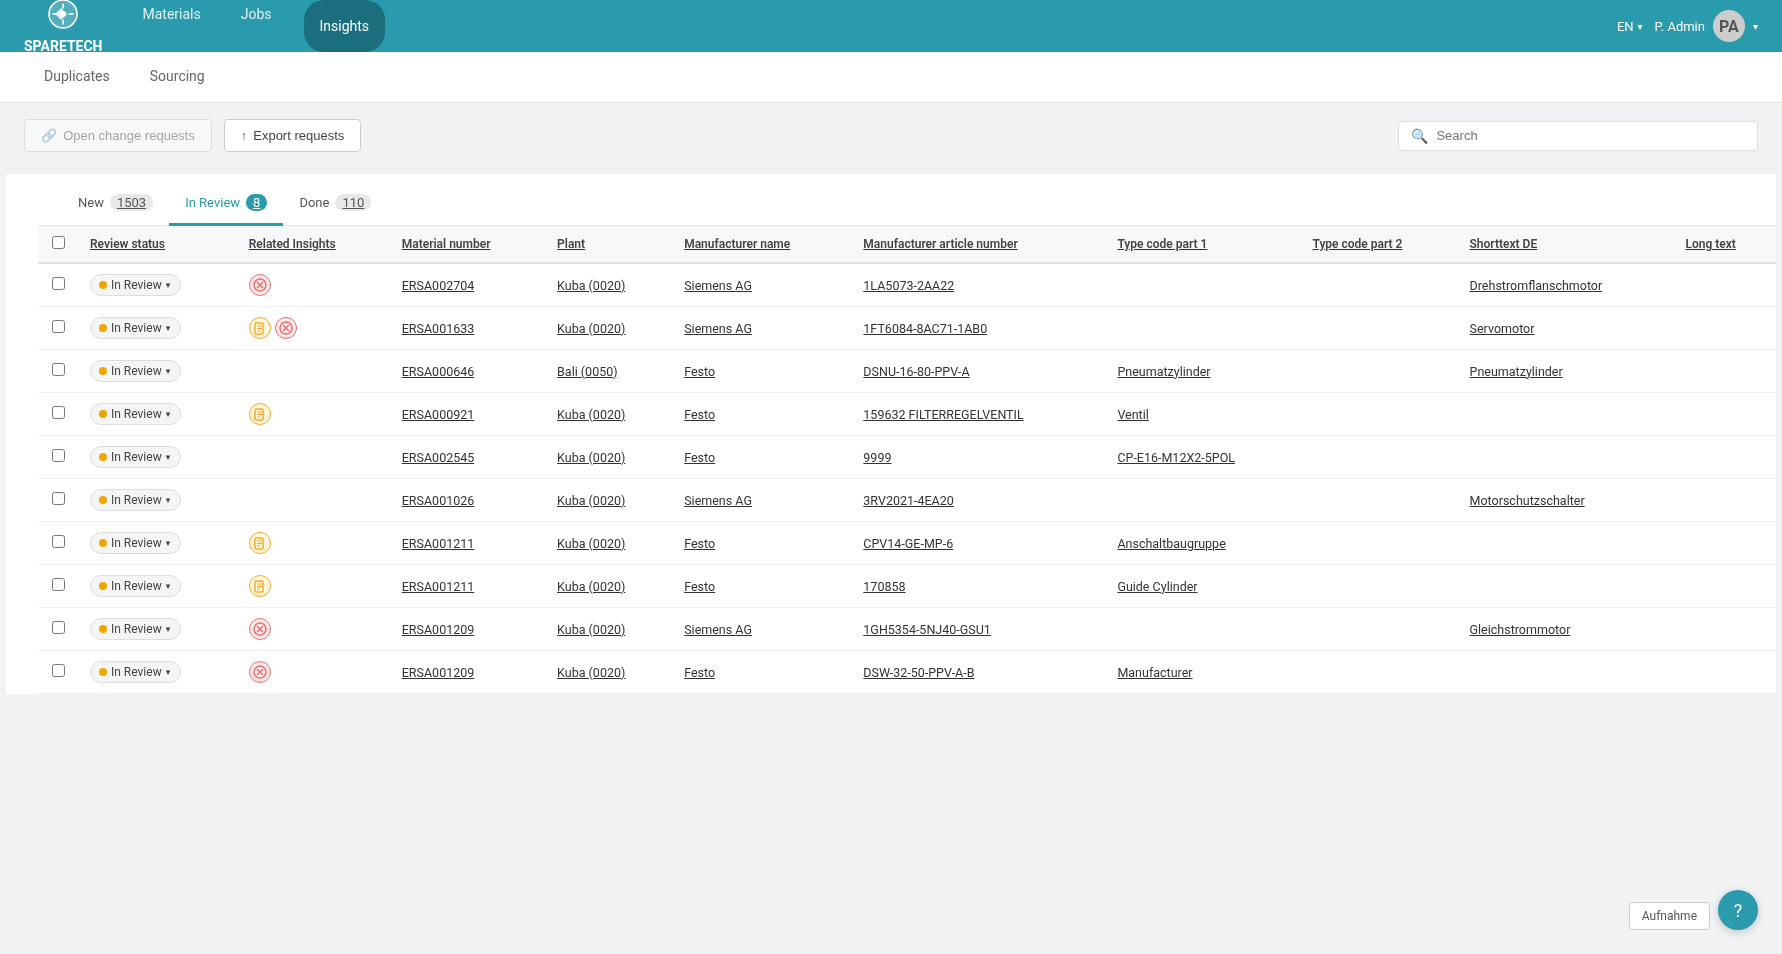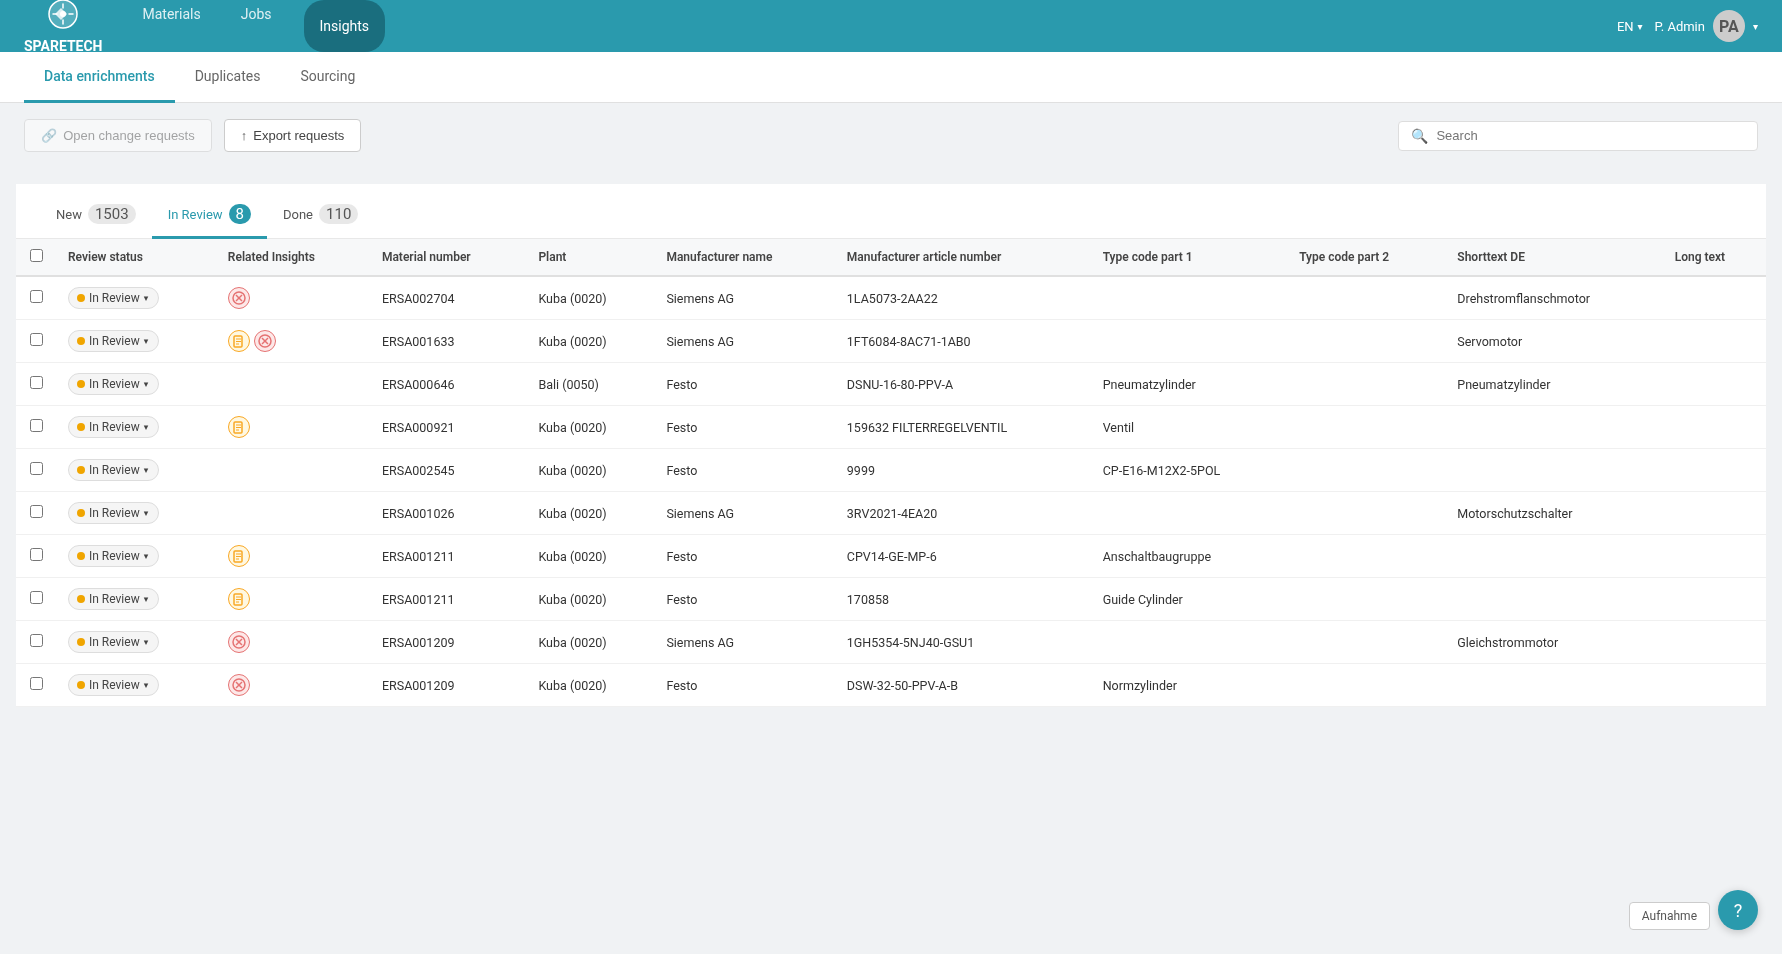--- a/index.html
+++ b/index.html
@@ -108,29 +108,31 @@
       align-items: center;
       gap: 6px;
       border-bottom: 3px solid transparent;
       margin-bottom: -1px;
     }
     .status-tab.active { color: #2a9aad; border-bottom: 3px solid #2a9aad; }
     .badge {
       background: #e8e8e8;
       border-radius: 10px;
       padding: 1px 7px;
-      font-size: 15px;
+      font-size: 13px;
       color: #555;
+      text-decoration: underline;
     }
     .status-tab.active .badge { background: #2a9aad; color: white; }
     table {
       width: 100%;
       border-collapse: collapse;
       font-size: 12.5px;
       min-width: 1400px;
+      text-decoration: underline;
     }
     thead tr {
       background: #f7f8f9;
       border-bottom: 2px solid #e0e0e0;
     }
     thead th {
       padding: 10px 12px;
       text-align: left;
       font-weight: 600;
       color: #444;
@@ -201,21 +203,21 @@
       bottom: 24px;
       right: 72px;
       background: white;
       border: 1px solid #ccc;
       border-radius: 4px;
       padding: 6px 12px;
       font-size: 12px;
       color: #555;
       cursor: pointer;
     }
-    .content-area { background: white; margin: 16px; }
+    .content-area { background: white; margin: 6px; padding-left: 32px; }
   </style>
 </head>
 <body>
 
 <header class="header">
   <div class="header-left">
     <div class="logo">
       <svg class="logo-icon" viewBox="0 0 32 32">
         <circle cx="16" cy="16" r="14" fill="white" fill-opacity="0.2" stroke="white" stroke-width="1.5"></circle>
         <path d="M8 16 L14 10 L20 16 L14 22 Z" fill="white" opacity="0.8"></path>
@@ -237,21 +239,20 @@
     </div>
     <div class="user-info">
       <span>P. Admin</span>
       <div class="avatar">PA</div>
       <span style="font-size:10px;">▾</span>
     </div>
   </div>
 </header>
 
 <div class="tabs-bar">
-  <div class="tab active">Data enrichments</div>
   <div class="tab">Duplicates</div>
   <div class="tab">Sourcing</div>
 </div>
 
 <div class="toolbar">
   <div class="toolbar-left">
     <button class="btn disabled" disabled="">
       <span>🔗</span>
       <span>Open change requests</span>
     </button>
@@ -547,21 +548,21 @@
                     <line x1="4" y1="4" x2="10" y2="10" stroke="#e57373" stroke-width="1.5"></line>
                     <line x1="10" y1="4" x2="4" y2="10" stroke="#e57373" stroke-width="1.5"></line>
                   </svg>
                 </div>
               </div>
             </td>
             <td>ERSA001209</td>
             <td>Kuba (0020)</td>
             <td>Festo</td>
             <td>DSW-32-50-PPV-A-B</td>
-            <td>Normzylinder</td>
+            <td>Manufacturer</td>
             <td></td>
             <td></td>
             <td></td>
           </tr>
         </tbody>
     </table>
   </div>
 </div>
 
 <div class="help-btn">?</div>

